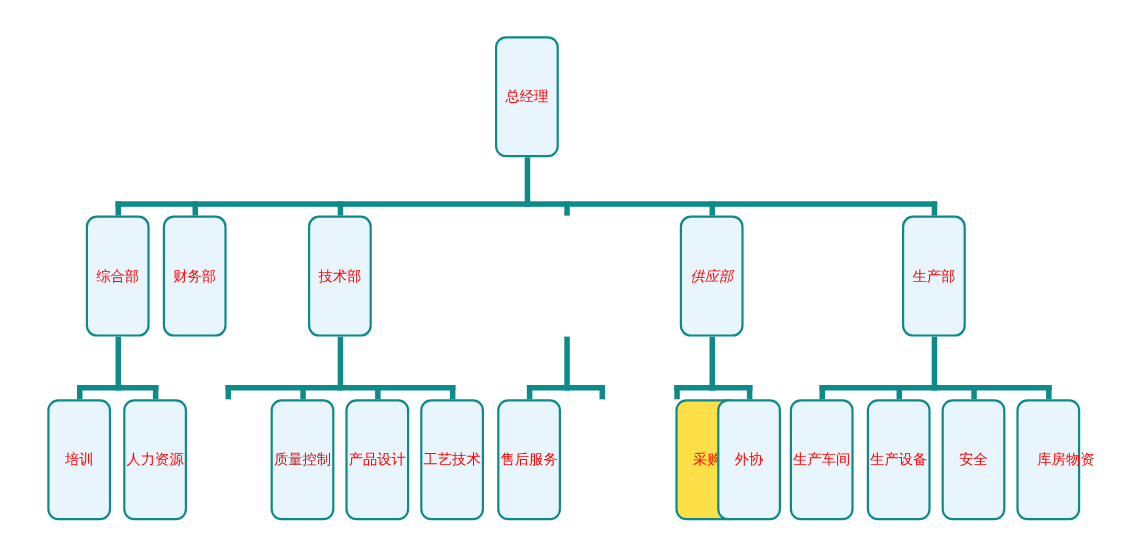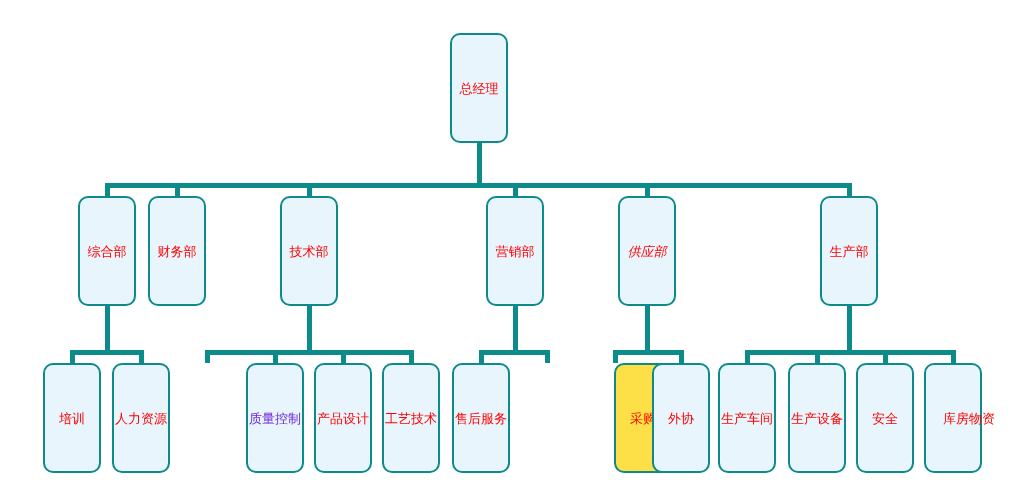--- a/index.html
+++ b/index.html
@@ -77,37 +77,34 @@
     </div>
     <div class="org-node" style="left: 78px; top: 196px; width: 58px; height: 110px; background: rgb(232, 245, 253); border-color: rgb(13, 138, 138);">
       <span class="label" style="color: rgb(255, 0, 0);">综合部</span>
     </div>
     <div class="org-node" style="left: 148px; top: 196px; width: 58px; height: 110px; background: rgb(232, 245, 253); border-color: rgb(13, 138, 138);">
       <span class="label" style="color: rgb(255, 0, 0);">财务部</span>
     </div>
     <div class="org-node" style="left: 280px; top: 196px; width: 58px; height: 110px; background: rgb(232, 245, 253); border-color: rgb(13, 138, 138);">
       <span class="label" style="color: rgb(255, 0, 0);">技术部</span>
     </div>
-    <div class="org-node" style="left: 486px; top: 196px; width: 58px; height: 110px; background: rgb(232, 245, 253); border-color: rgb(13, 138, 138);">
-      <span class="label" style="color: rgb(255, 0, 0);">营销部</span>
-    </div>
     <div class="org-node" style="left: 618px; top: 196px; width: 58px; height: 110px; background: rgb(232, 245, 253); border-color: rgb(13, 138, 138); font-style: italic;">
       <span class="label" style="color: rgb(255, 0, 0);">供应部</span>
     </div>
     <div class="org-node" style="left: 820px; top: 196px; width: 58px; height: 110px; background: rgb(232, 245, 253); border-color: rgb(13, 138, 138);">
       <span class="label" style="color: rgb(255, 0, 0);">生产部</span>
     </div>
     <div class="org-node" style="left: 43px; top: 363px; width: 58px; height: 110px; background: rgb(232, 245, 253); border-color: rgb(13, 138, 138);">
       <span class="label" style="color: rgb(255, 0, 0);">培训</span>
     </div>
     <div class="org-node" style="left: 112px; top: 363px; width: 58px; height: 110px; background: rgb(232, 245, 253); border-color: rgb(13, 138, 138);">
       <span class="label" style="color: rgb(255, 0, 0);">人力资源</span>
     </div>
     <div class="org-node" style="left: 246px; top: 363px; width: 58px; height: 110px; background: rgb(232, 245, 253); border-color: rgb(13, 138, 138);">
-      <span class="label" style="color: #6d28d9;">质量控制</span>
+      <span class="label" style="color: #b91c1c;">质量控制</span>
     </div>
     <div class="org-node" style="left: 314px; top: 363px; width: 58px; height: 110px; background: rgb(232, 245, 253); border-color: rgb(13, 138, 138);">
       <span class="label" style="color: rgb(255, 0, 0);">产品设计</span>
     </div>
     <div class="org-node" style="left: 382px; top: 363px; width: 58px; height: 110px; background: rgb(232, 245, 253); border-color: rgb(13, 138, 138);">
       <span class="label" style="color: rgb(255, 0, 0);">工艺技术</span>
     </div>
     <div class="org-node" style="left: 452px; top: 363px; width: 58px; height: 110px; background: rgb(232, 245, 253); border-color: rgb(13, 138, 138);">
       <span class="label" style="color: rgb(255, 0, 0);">售后服务</span>
     </div>

